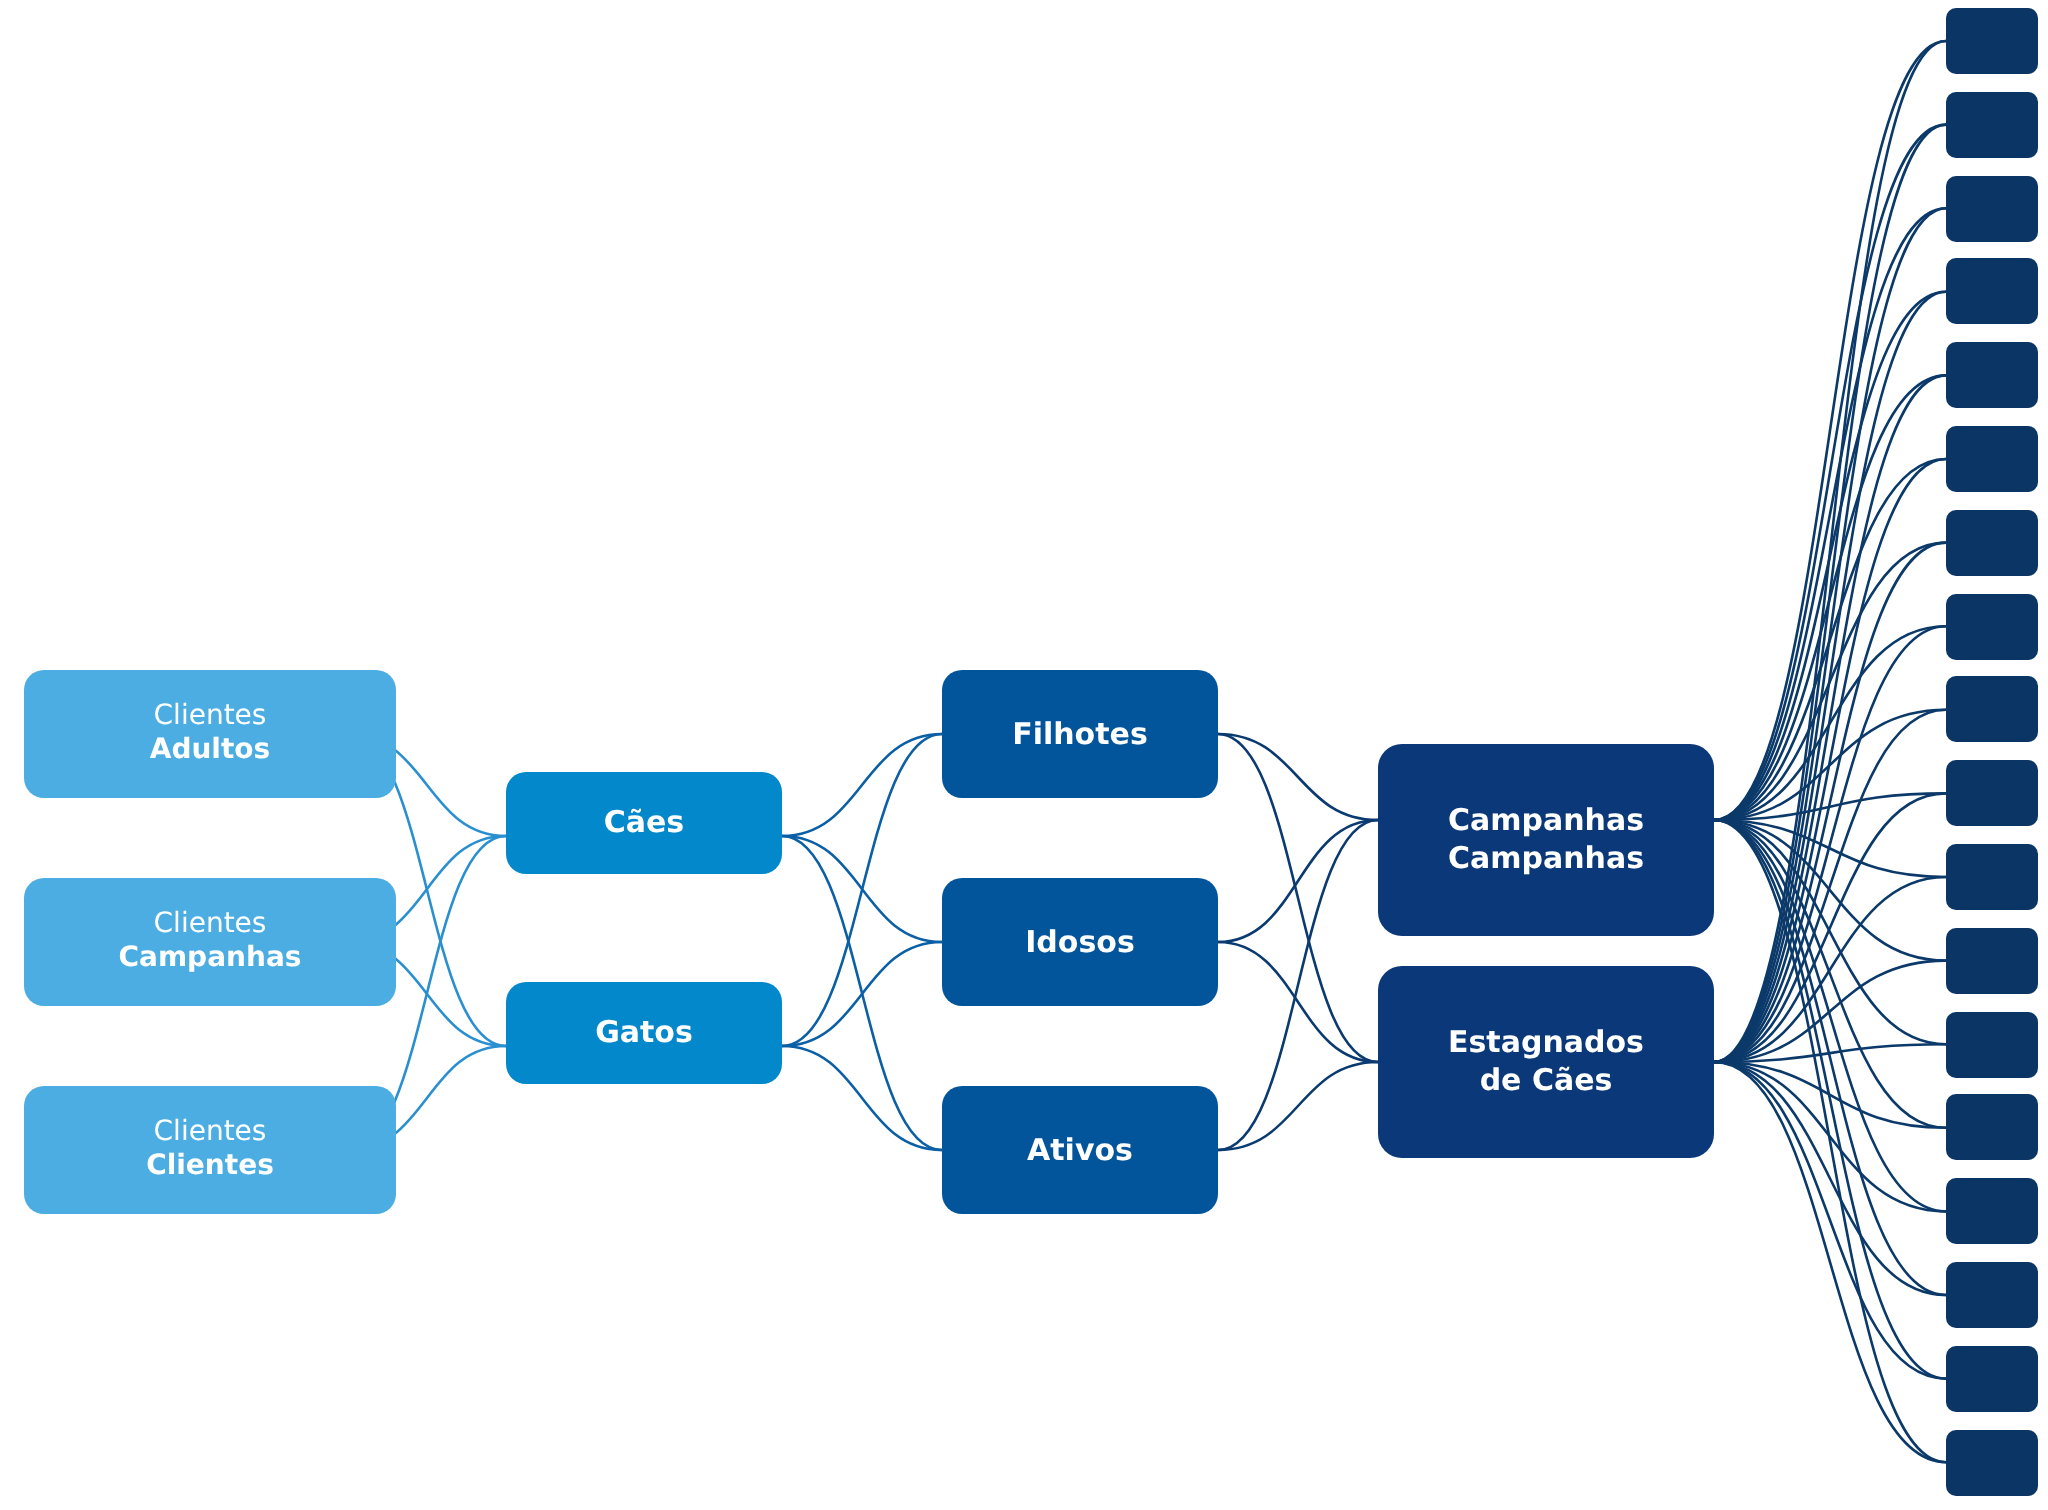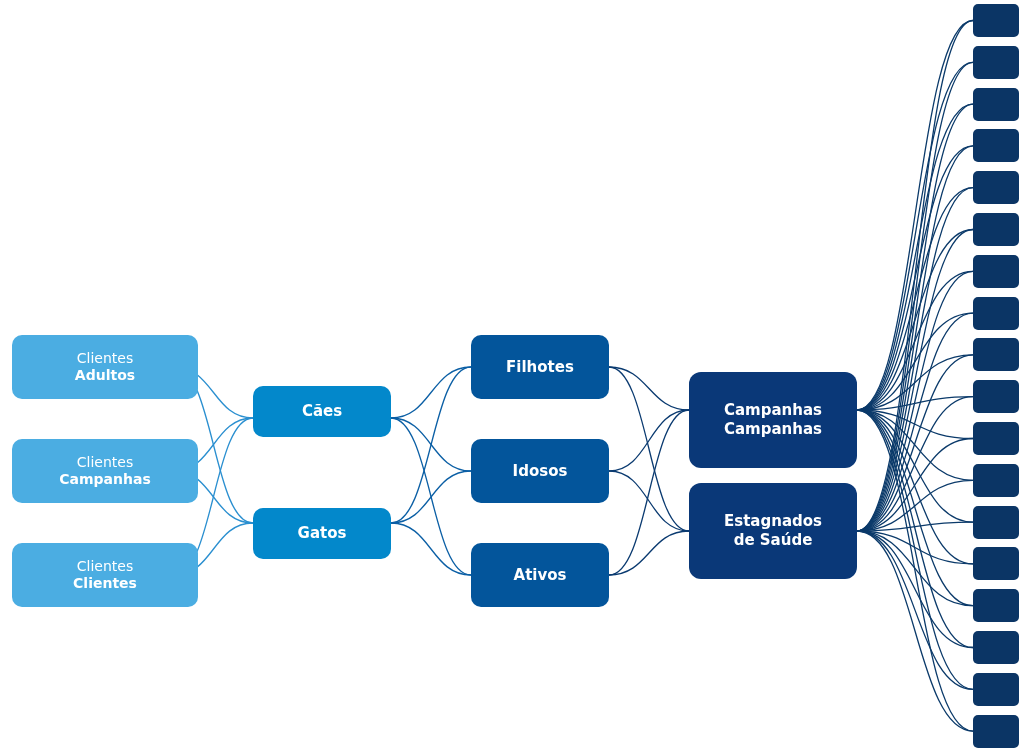--- a/index.html
+++ b/index.html
@@ -86,41 +86,41 @@
   <span class="bot">Campanhas</span>
 </div>
 <div class="node l0" style="top:543px">
   <span class="top">Clientes</span>
   <span class="bot">Clientes</span>
 </div>
 
 <div class="node l1" style="top:386px">
   <span>Cães</span>
 </div>
-<div class="node l1" style="top:508px">
+<div class="node l1" style="top:491px">
   <span>Gatos</span>
 </div>
 
 <div class="node l2" style="top:335px">
   <span>Filhotes</span>
 </div>
 <div class="node l2" style="top:439px">
   <span>Idosos</span>
 </div>
 <div class="node l2" style="top:543px">
   <span>Ativos</span>
 </div>
 
 <div class="node l3" style="top:372px">
   <span>Campanhas</span>
   <span>Campanhas</span>
 </div>
 <div class="node l3" style="top:483px">
   <span>Estagnados</span>
-  <span>de Saúde</span>
+  <span>de Cães</span>
 </div>
 
 <div id="leaves">
     <div class="node leaf" style="top: 4px;"></div>
     <div class="node leaf" style="top: 45.8px;"></div>
     <div class="node leaf" style="top: 87.6px;"></div>
     <div class="node leaf" style="top: 129.4px;"></div>
     <div class="node leaf" style="top: 171.2px;"></div>
     <div class="node leaf" style="top: 213px;"></div>
     <div class="node leaf" style="top: 254.8px;"></div>

